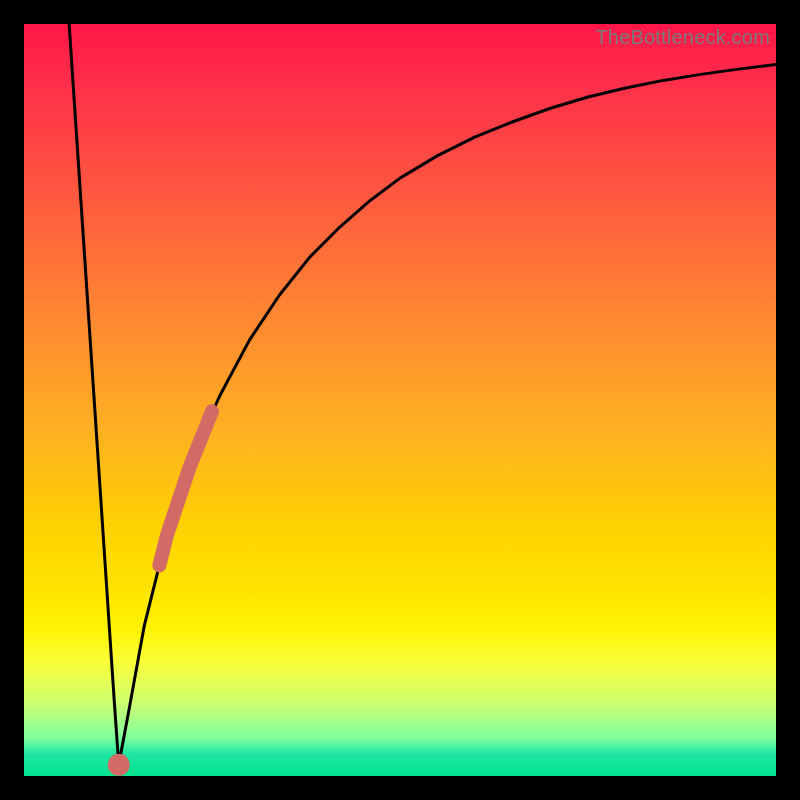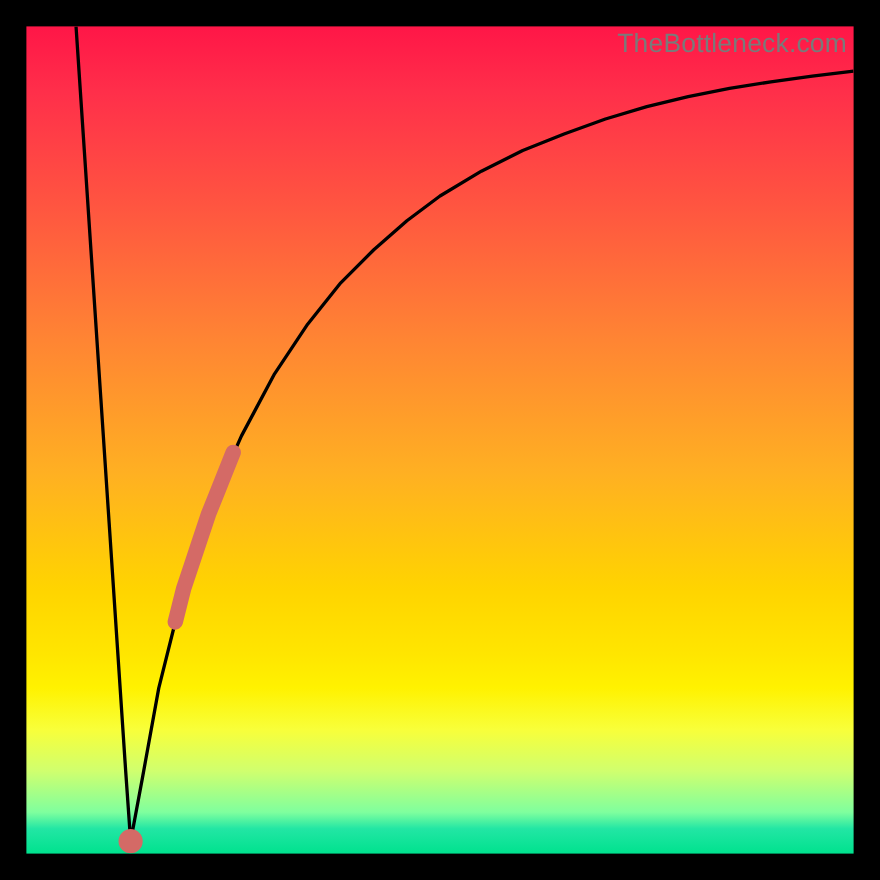--- a/index.html
+++ b/index.html
@@ -39,21 +39,21 @@
       #7fff9e 95%,
       #22e6a4 97%,
       #00e28e 100%
     );
   }
   .watermark {
     position: absolute;
     top: 2px;
     right: 6px;
     color: #7a7a7a;
-    font-size: 24px;
+    font-size: 20px;
     letter-spacing: 0.2px;
     user-select: none;
   }
   svg.curves {
     position: absolute;
     inset: 0;
     width: 100%;
     height: 100%;
     display: block;
   }

